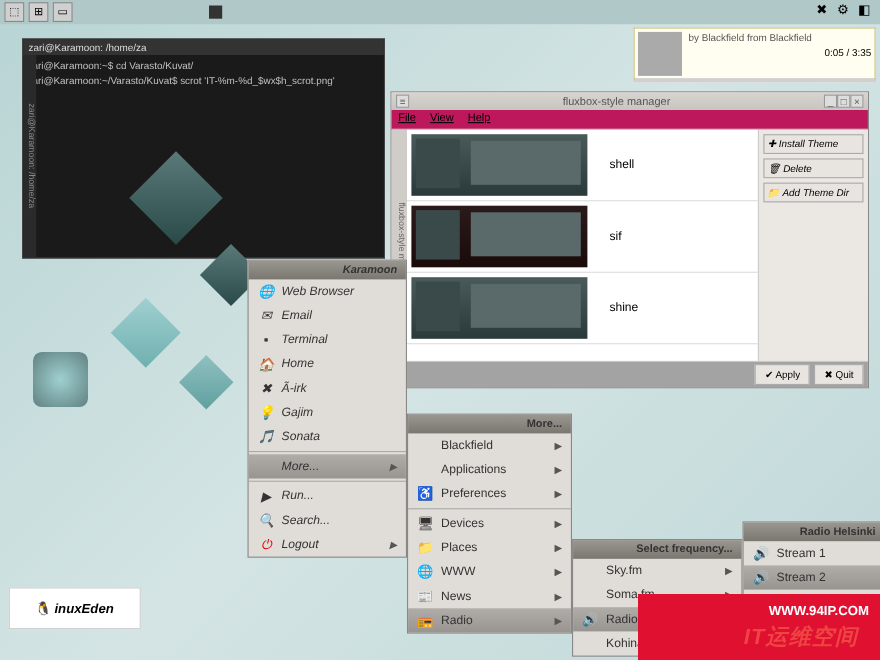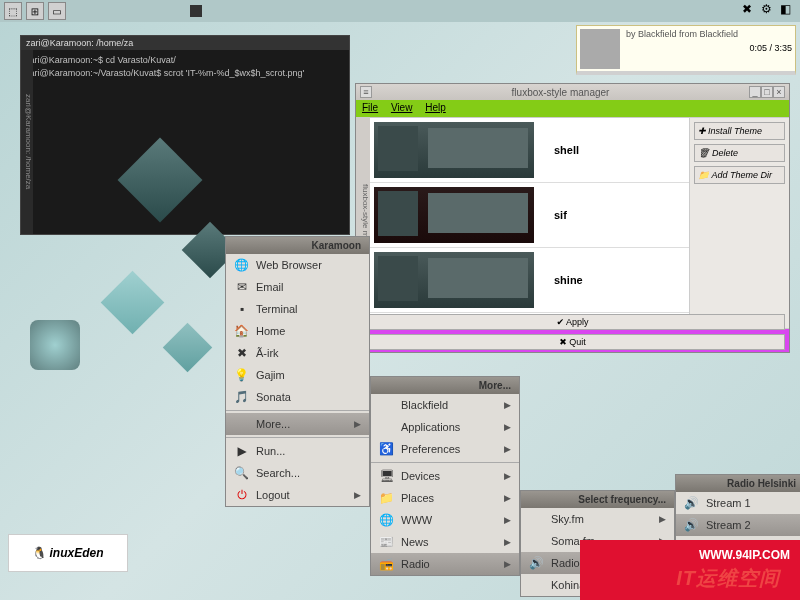--- a/index.html
+++ b/index.html
@@ -33,46 +33,46 @@
 .cube2 { width: 40px; height: 40px; top: 130px; left: 160px; }
 .cube3 { width: 45px; height: 45px; top: 180px; left: 80px; background: linear-gradient(135deg, #a0d0d0, #70b0b0); }
 .cube4 { width: 35px; height: 35px; top: 230px; left: 140px; background: linear-gradient(135deg, #90c0c0, #60a0a0); }
 .launcher { position: absolute; top: 320px; left: 30px; width: 50px; height: 50px; background: radial-gradient(#a0d0d0, #608080); border-radius: 8px; }
 
 
 .style-mgr { position: absolute; top: 83px; left: 355px; width: 435px; height: 270px; background: #ebe8e4; border: 1px solid #888; font-size: 10px; }
 .window-titlebar { height: 16px; background: linear-gradient(#d8d4d0, #c8c4c0); display: flex; align-items: center; padding: 0 4px; font-size: 10px; color: #555; }
 .window-titlebar .spacer { flex: 1; text-align: center; }
 .window-close { width: 12px; height: 12px; background: #ddd; border: 1px solid #999; font-size: 9px; text-align: center; line-height: 10px; }
-.menubar { height: 18px; background: #84cc16; border-bottom: 1px solid #ccc; padding: 2px 6px; font-size: 10px; }
+.menubar { height: 18px; background: #be185d; border-bottom: 1px solid #ccc; padding: 2px 6px; font-size: 10px; }
 .menubar span { margin-right: 10px; text-decoration: underline; }
 .style-body { display: flex; height: calc(100% - 58px); }
 .style-sidebar { width: 14px; background: #d0ccc8; writing-mode: vertical-rl; font-size: 8px; text-align: center; color: #666; }
 .theme-list { flex: 1; overflow: hidden; background: #fff; }
 .theme-row { display: flex; align-items: center; height: 65px; border-bottom: 1px solid #ddd; padding: 4px; }
 .theme-preview { width: 160px; height: 56px; background: linear-gradient(#4a5a5a, #2a3a3a); margin-right: 20px; position: relative; }
 .theme-preview.dark { background: linear-gradient(#2a1a1a, #1a0a0a); }
 .theme-preview::before { content: ""; position: absolute; top: 4px; left: 4px; width: 40px; height: 45px; background: #3a4a4a; }
 .theme-preview::after { content: ""; position: absolute; top: 6px; right: 6px; width: 100px; height: 40px; background: #5a6a6a; }
-.theme-name { font-size: 11px; font-weight: bold; }
+.theme-name { font-size: 11px; }
 .style-right { width: 100px; padding: 4px; background: #ebe8e4; border-left: 1px solid #ccc; }
 .style-right button { width: 100%; margin-bottom: 4px; font-size: 9px; padding: 3px; background: #e8e4e0; border: 1px solid #aaa; text-align: left; font-style: italic; }
-.style-footer { height: 24px; background: #d946ef; border-top: 1px solid #ccc; display: flex; justify-content: flex-end; padding: 2px 4px; gap: 4px; flex-direction: column; }
+.style-footer { height: 24px; background: #a3a3a3; border-top: 1px solid #ccc; display: flex; justify-content: flex-end; padding: 2px 4px; gap: 4px; }
 .style-footer button { font-size: 9px; padding: 2px 8px; background: #e8e4e0; border: 1px solid #aaa; }
 
 
 .menu { position: absolute; background: #e0ddd8; border: 1px solid #888; font-size: 11px; min-width: 130px; }
 .menu-title { background: linear-gradient(#9a9690, #7a7670); color: #333; font-weight: bold; padding: 3px 8px; font-size: 10px; text-align: right; }
 .menu-item { display: flex; align-items: center; padding: 3px 8px; height: 22px; gap: 6px; color: #333; }
 .menu-item:hover, .menu-item.hover { background: linear-gradient(#b0aca8, #989490); }
 .menu-item .arrow { margin-left: auto; font-size: 9px; color: #555; }
 .menu-sep { height: 1px; background: #aaa; margin: 2px 0; }
 .menu-icon { width: 16px; height: 16px; display: inline-flex; align-items: center; justify-content: center; font-size: 12px; }
 
-.root-menu { top: 236px; left: 225px; width: 145px; }
+.root-menu { top: 236px; left: 225px; width: 145px; font-style: italic; }
 .more-menu { top: 376px; left: 370px; width: 150px; }
 .freq-menu { top: 490px; left: 520px; width: 155px; }
 .radio-menu { top: 474px; left: 675px; width: 120px; }
 
 
 .linuxeden { position: absolute; bottom: 28px; left: 8px; width: 120px; height: 38px; background: #fff; border: 1px solid #ccc; display: flex; align-items: center; justify-content: center; font-size: 12px; font-style: italic; font-weight: bold; }
 .linuxeden::before { content: "🐧"; margin-right: 2px; font-style: normal; }
 
 .banner-red { position: absolute; bottom: 0; right: 0; width: 220px; height: 60px; background: #e01030; transform-origin: bottom right; }
 .banner-top { position: absolute; bottom: 38px; right: 10px; color: #fff; font-weight: bold; font-size: 12px; z-index: 100; }

